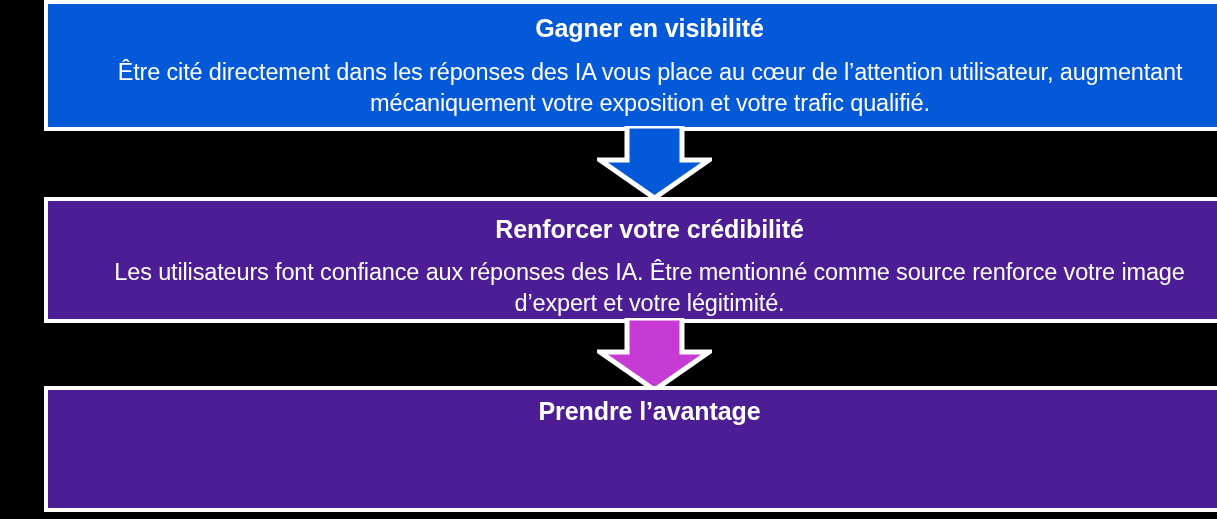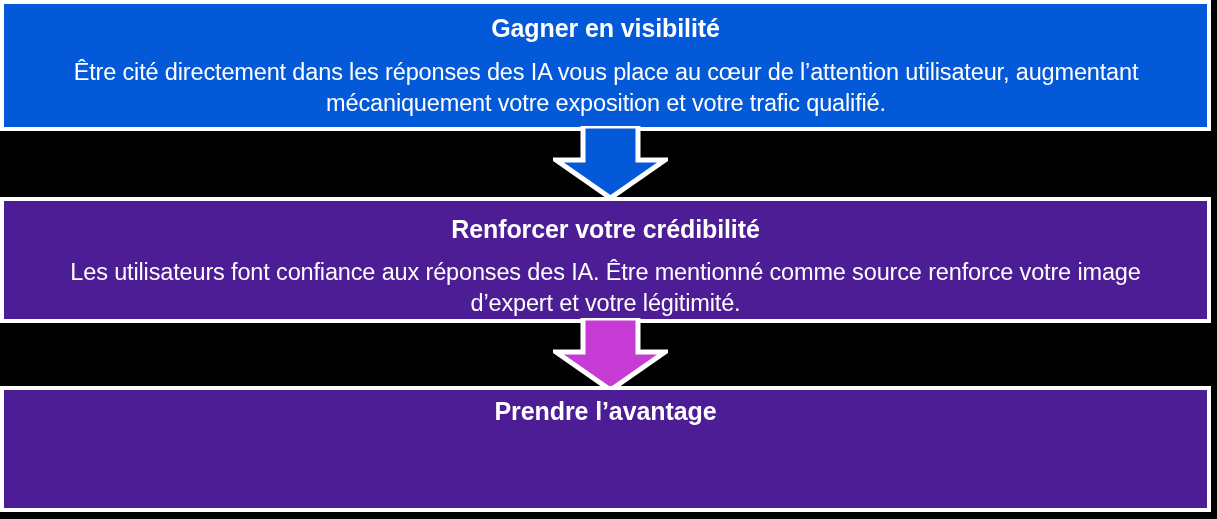--- a/index.html
+++ b/index.html
@@ -13,20 +13,21 @@
     height: 519px;
     overflow: hidden;
     font-family: "Liberation Sans", sans-serif;
   }
 
   .diagram {
     position: relative;
     width: 965px;
     height: 519px;
     background: #000000;
+    margin-left: 44px;
   }
 
   
   .step-box {
     position: absolute;
     box-sizing: border-box;
     border: 4px solid #FFFFFF;
     display: flex;
     flex-direction: column;
     justify-content: flex-start;

